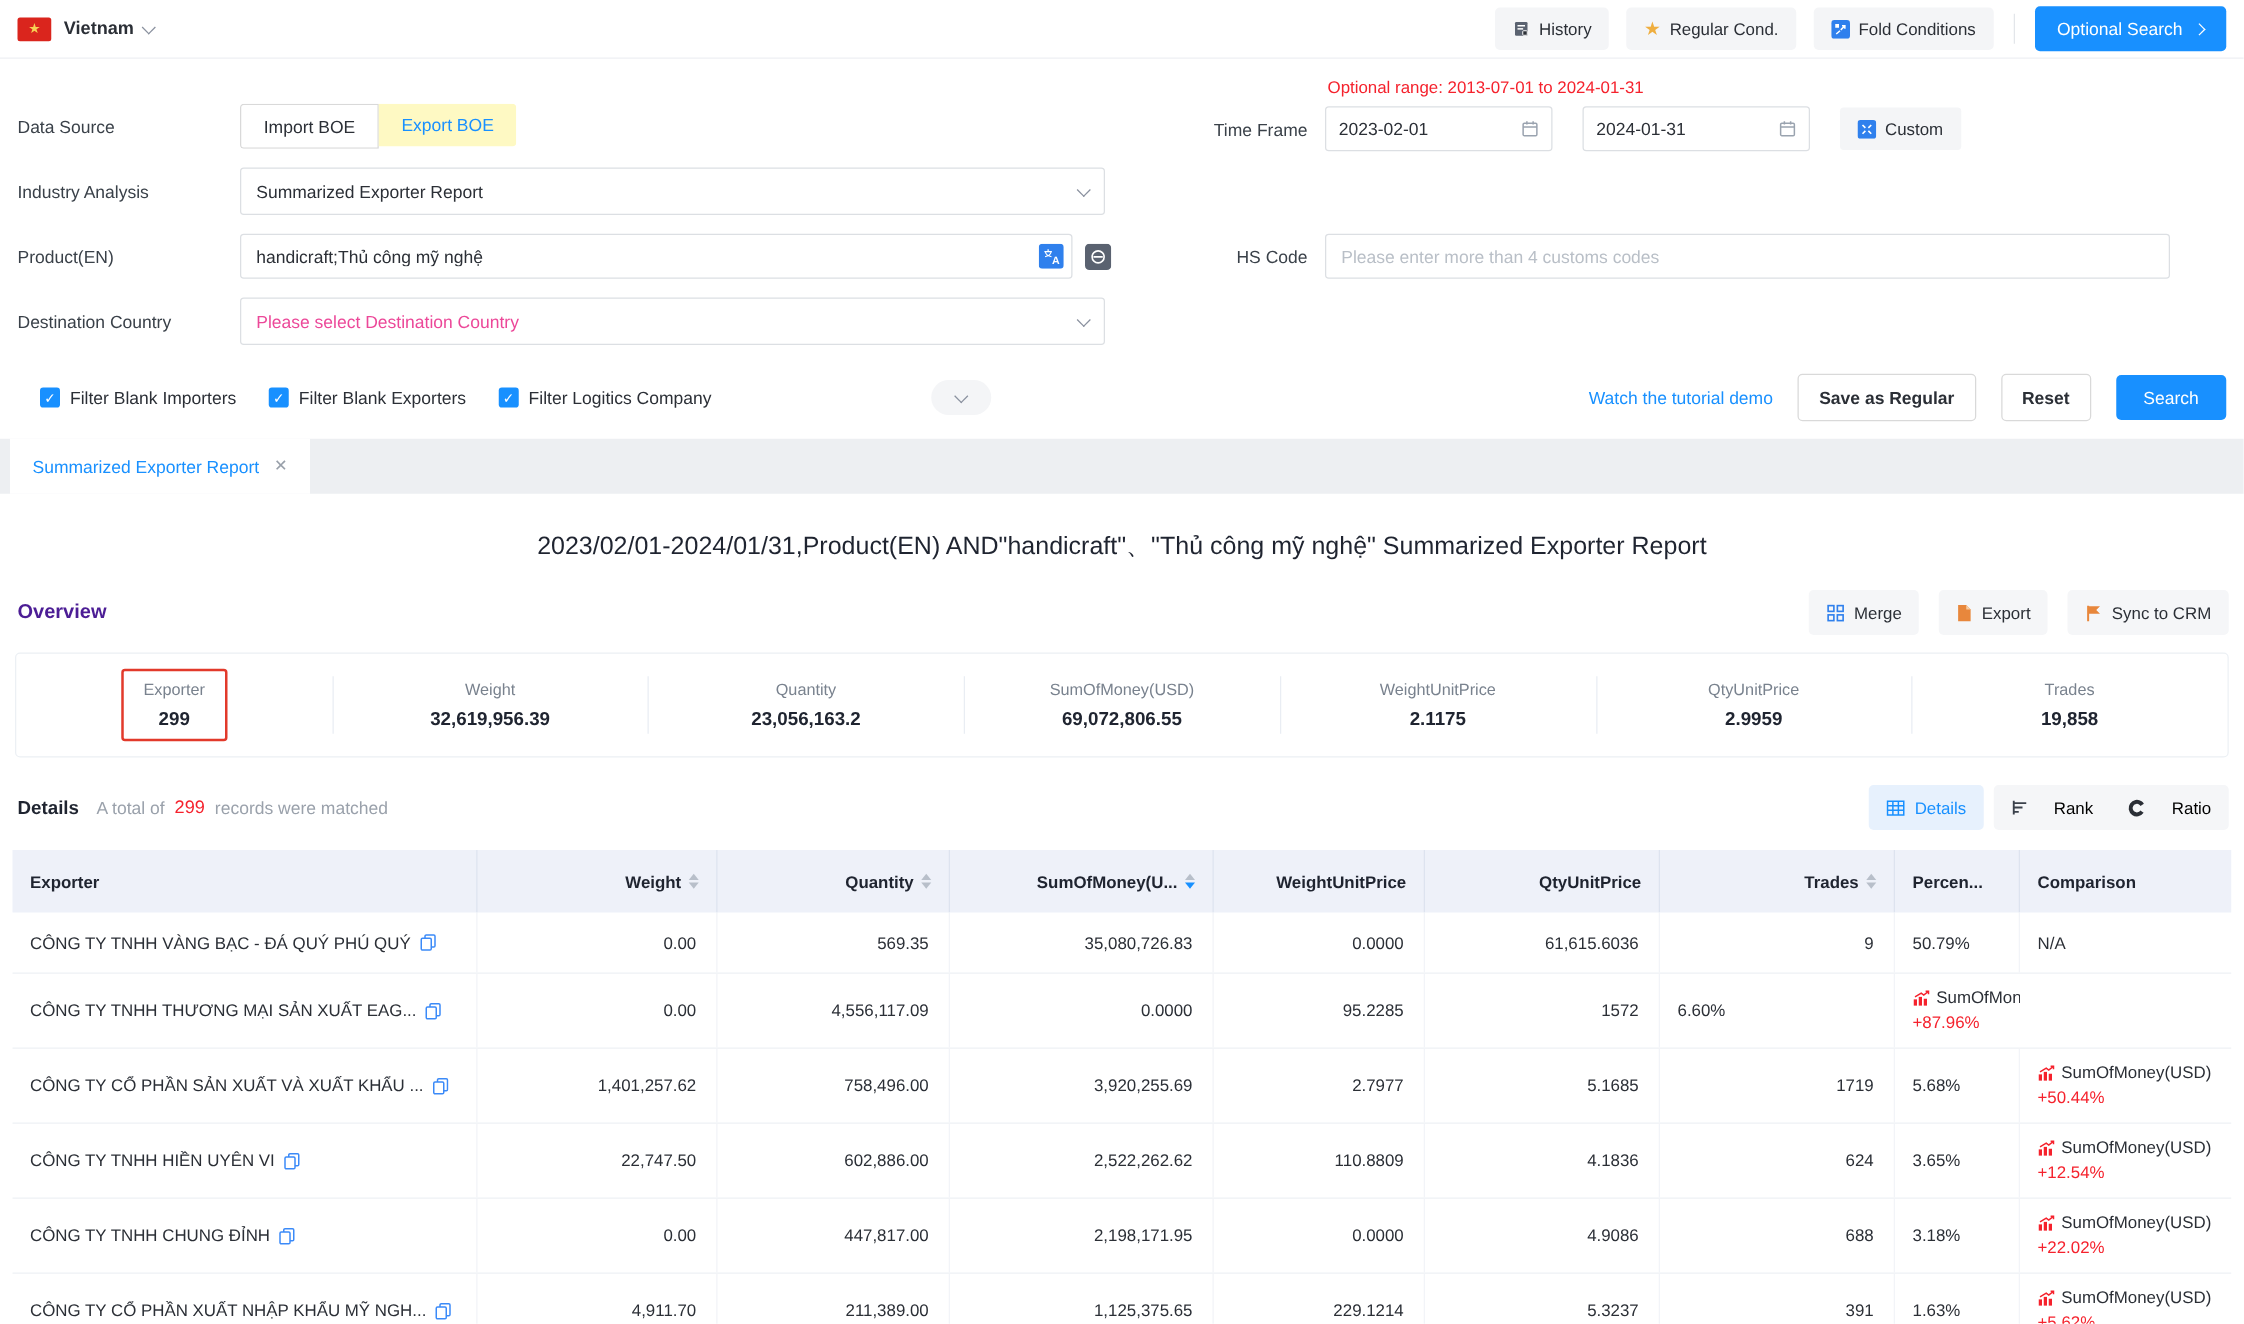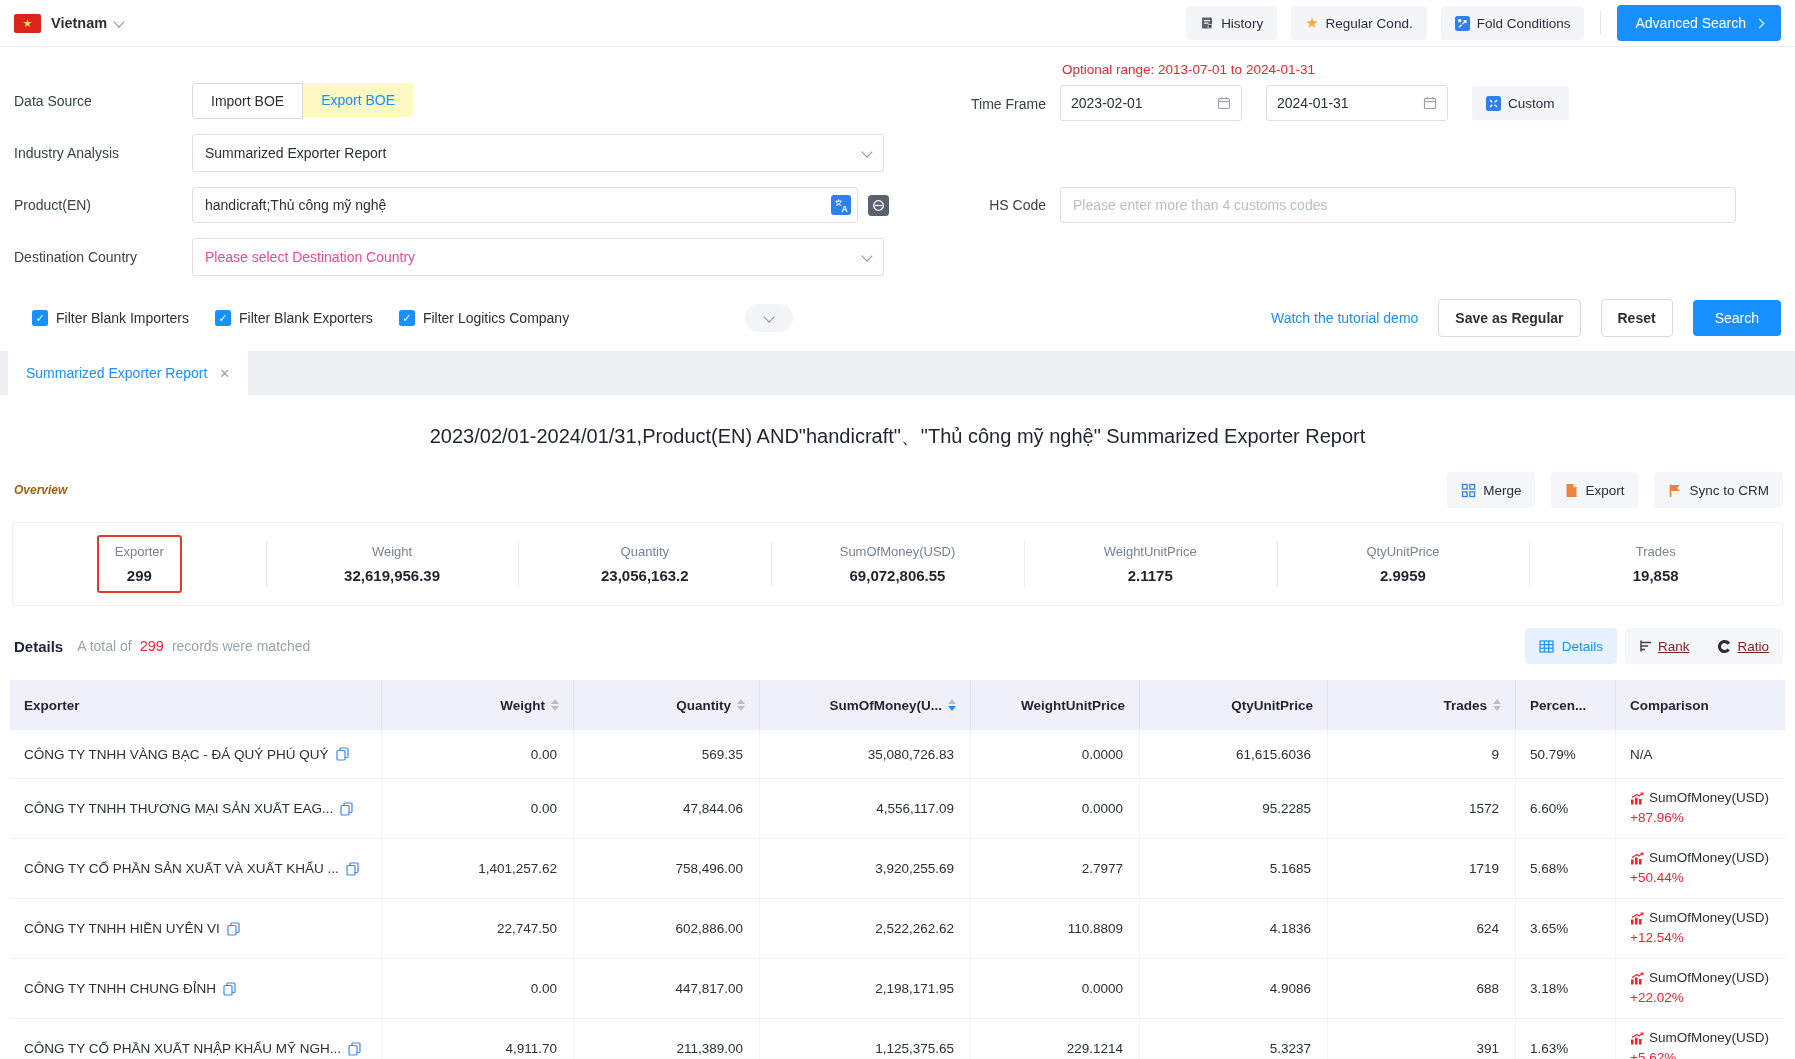--- a/index.html
+++ b/index.html
@@ -57,39 +57,39 @@
   .btn-search{height:36px;background:#1890ff;border-radius:4px;display:flex;align-items:center;padding:0 22px;font-size:14px;color:#fff;cursor:pointer;}
 
   
   .tabbar{height:44px;background:#edeff2;display:flex;align-items:stretch;padding-left:8px;}
   .tab{background:#fff;display:flex;align-items:center;gap:12px;padding:0 18px;font-size:14px;color:#1890ff;cursor:pointer;}
   .tab .x{color:#99a0aa;font-size:13px;cursor:pointer;}
 
   
   .rtitle{text-align:center;font-size:20px;font-weight:500;color:#1f2430;margin-top:28px;}
   .ovrow{display:flex;align-items:center;margin:22px 12px 0 12px;}
-  .ovrow h2{font-size:12px;font-weight:700;color:#a16207;margin:0 0 0 2px;font-style:italic;}
+  .ovrow h2{font-size:16px;font-weight:700;color:#4c1d95;margin:0 0 0 2px;}
   .ovrow .spacer{flex:1;}
   .gbtn{display:flex;align-items:center;gap:7px;background:#f5f6f8;border-radius:4px;height:36px;padding:0 14px;font-size:13.5px;color:#2b2f36;cursor:pointer;margin-left:16px;}
   .stats{margin:14px 12px 0 12px;border:1px solid #ecf0f4;border-radius:4px;height:82px;display:flex;align-items:center;position:relative;}
   .stat{flex:1;display:flex;flex-direction:column;align-items:center;justify-content:center;position:relative;height:100%;}
   .stat+.stat::before{content:"";position:absolute;left:0;top:18px;bottom:18px;width:1px;background:#e9edf3;}
   .stat .sl{font-size:13px;color:#79828e;}
   .stat .sv{font-size:15px;font-weight:700;color:#1f2430;margin-top:8px;}
   .stat .inner{display:flex;flex-direction:column;align-items:center;padding:7px 16px;}
   .stat .inner.hl{border:2px solid #e23a2b;border-radius:3px;}
   .detrow{display:flex;align-items:center;margin:22px 12px 0 12px;}
   .detrow h3{font-size:15px;font-weight:700;color:#1f2430;margin:0 14px 0 2px;}
   .muted{color:#9aa1ab;font-size:14px;}
   .red{color:#f5222d;}
   .count{font-size:14.5px;margin:0 8px;}
   .detrow .spacer{flex:1;}
   .view-active{display:flex;align-items:center;gap:8px;background:#e7f1fd;color:#1890ff;border-radius:4px;height:36px;padding:0 14px;font-size:13.5px;cursor:pointer;}
   .seg{display:flex;background:#f5f6f8;border-radius:4px;height:36px;align-items:center;margin-left:8px;}
-  .seg .vbtn{display:flex;align-items:center;gap:5px;padding:0 14px;font-size:13.5px;color:#7f1d1d;cursor:pointer;height:100%;text-decoration:underline;}
+  .seg .vbtn{display:flex;align-items:center;gap:20px;padding:0 14px;font-size:13.5px;color:#000000;cursor:pointer;height:100%;}
 
   
   .table{margin:16px 10px 0 10px;font-size:13.5px;}
   .thead,.tr{display:grid;grid-template-columns:372px 192px 186px 211px 169px 188px 188px 100px 169px;}
   .thead{background:#eef1f9;height:50px;}
   .th{display:flex;align-items:center;font-weight:700;color:#1f2430;border-right:1px solid #dde3ef;padding:0 14px;}
   .th:last-child{border-right:none;}
   .th.num{justify-content:flex-end;}
   .sorter{display:inline-flex;flex-direction:column;gap:2.5px;margin-left:6px;}
   .cu{width:0;height:0;border-left:4px solid transparent;border-right:4px solid transparent;border-bottom:5px solid #b8bfca;}
@@ -133,21 +133,21 @@
           <rect width="15" height="15" rx="2.5" fill="#2f80ed"></rect>
           <rect x="3.2" y="3.2" width="3" height="3" fill="#fff"></rect>
           <path d="M8.6 4.6 h2.3 v2.3 M10.9 4.6 L7.6 7.9" stroke="#fff" fill="none" stroke-width="1.2"></path>
           <path d="M4 11.2 L7 8.6" stroke="#fff" stroke-width="1.2"></path>
         </svg>
     </span>
     <span>Fold Conditions</span>
   </div>
   <div class="vdiv"></div>
   <div class="btn-primary">
-    <span>Advanced Search</span>
+    <span>Optional Search</span>
     <span class="chev white"></span>
   </div>
 </div>
 
 <div class="form">
 
   <div class="frow row1">
     <div class="lcell">
       <span class="label">Data Source</span>
       <div class="toggle">
@@ -492,21 +492,20 @@
       <span class="icon">
           <svg width="13" height="14" viewBox="0 0 13 14">
             <g fill="none" stroke="#3b8af8" stroke-width="1.2">
               <rect x="4" y="1" width="8" height="9.5" rx="1"></rect>
               <rect x="1" y="3.5" width="8" height="9.5" rx="1" fill="#fff"></rect>
             </g>
           </svg>
         </span>
     </div>
     <div class="td num">0.00</div>
-    <div class="td num">47,844.06</div>
     <div class="td num">4,556,117.09</div>
     <div class="td num">0.0000</div>
     <div class="td num">95.2285</div>
     <div class="td num">1572</div>
     <div class="td">6.60%</div>
     <div class="td comp">
       <span class="compline">
           <span class="icon">
             <svg width="14" height="13" viewBox="0 0 14 13">
               <g fill="#f5222d">

